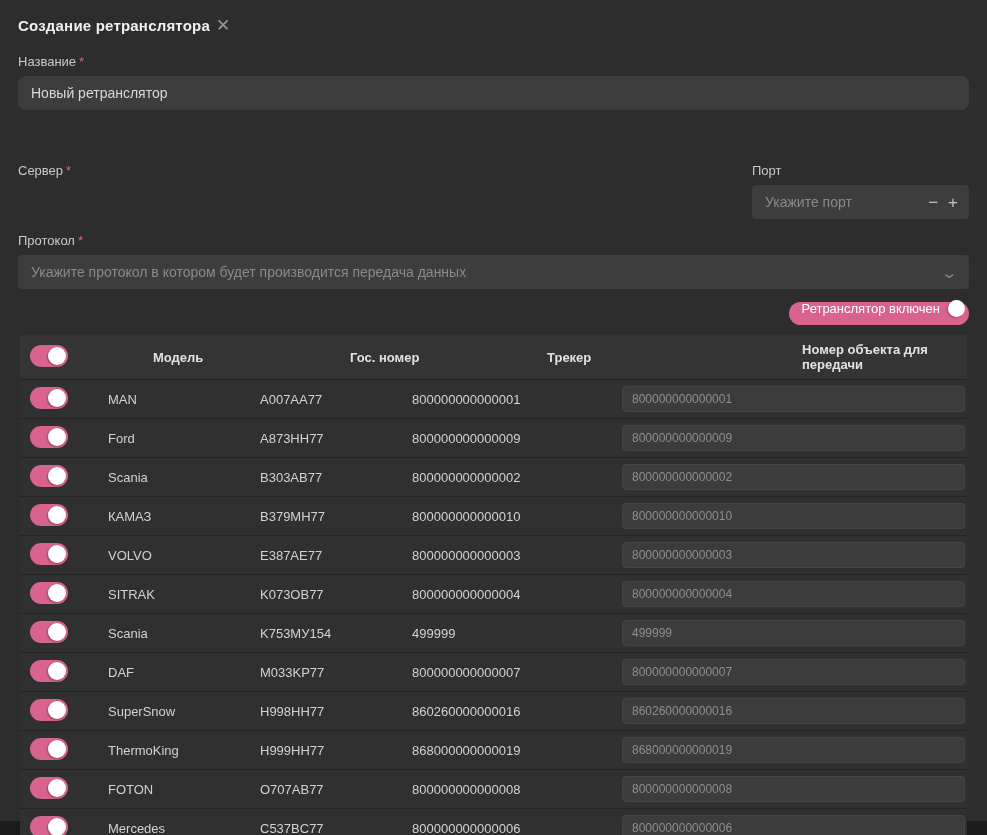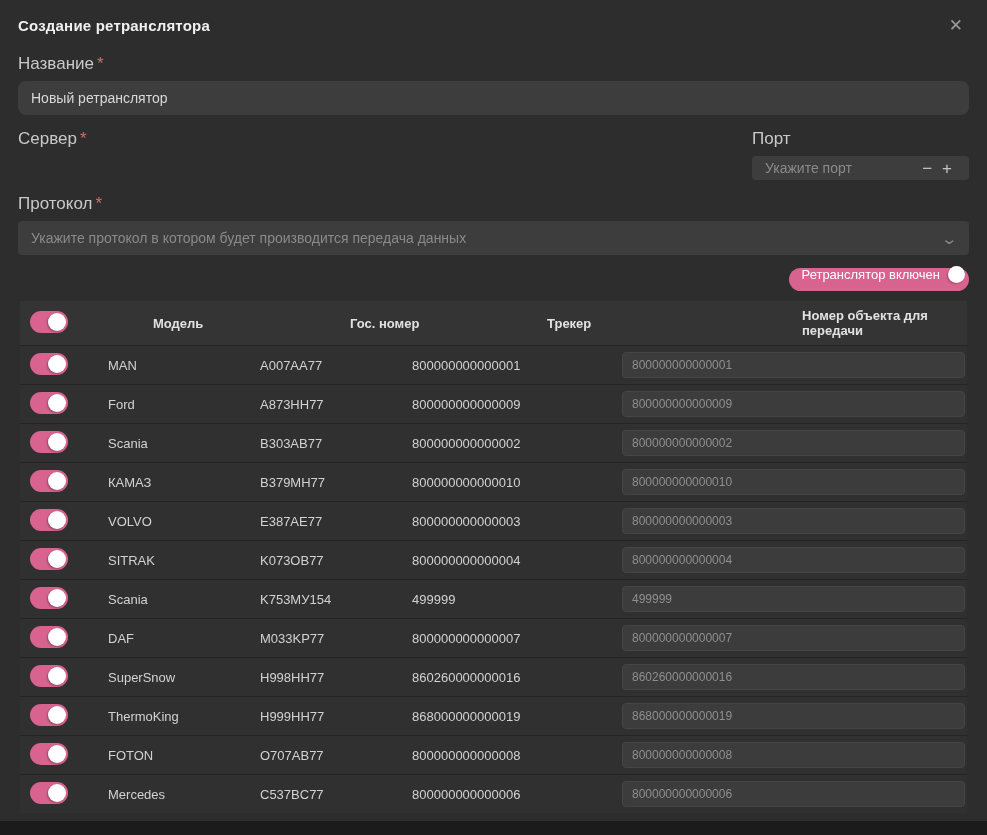--- a/index.html
+++ b/index.html
@@ -18,44 +18,44 @@
     font-family:"Liberation Sans","DejaVu Sans",sans-serif;
     color:#d8d8d8;
     overflow:hidden;
   }
   .modal{
     width:987px;height:821px;
     background:var(--modal-bg);
     padding:0 18px;
   }
   .modal-header{
-    display:flex;justify-content:space-between;align-items:center;
+    display:flex;justify-content:flex-start;align-items:center;
     padding-top:10px;height:40px;
   }
   .modal-title{font-size:15px;font-weight:bold;color:#f0f0f0;letter-spacing:.2px;}
   .close-btn{
     background:none;border:none;color:#9a9a9a;font-size:17px;line-height:1;
     cursor:pointer;padding:4px 6px;
   }
   .field-label{
-    font-size:17px;color:#c9c9c9;margin:14px 0 7px;display:block;
+    font-size:13px;color:#c9c9c9;margin:14px 0 7px;display:block;
   }
   .req{color:#c96f6f;margin-left:3px;}
   .text-input{
     width:100%;height:34px;background:var(--input-bg);border:none;border-radius:8px;
     color:#d8d8d8;font-size:14px;padding:0 13px;outline:none;
     font-family:"Liberation Sans","DejaVu Sans",sans-serif;
   }
   .text-input::placeholder{color:#8a8a8a;opacity:1;}
-  .row-2col{display:flex;gap:29px;}
+  .row-2col{display:flex;gap:29px;margin-top:39px;}
   .col-server{flex:1;}
   .col-port{width:217px;flex:none;}
   .port-wrap{
-    display:flex;align-items:center;height:24px;background:var(--input-bg);
-    border-radius:4px;padding-right:12px;
+    display:flex;align-items:center;height:34px;background:var(--input-bg);
+    border-radius:4px;padding-right:6px;
   }
   .port-wrap input{height:100%;background:transparent;flex:1;min-width:0;}
   .stepper-btn{
     background:none;border:none;color:#c4c4c4;font-size:17px;line-height:1;
     cursor:pointer;padding:0 5px;
   }
   .select-box{
     height:34px;background:var(--input-bg);border-radius:4px;
     display:flex;align-items:center;justify-content:space-between;
     padding:0 13px;cursor:pointer;gap:48px;

